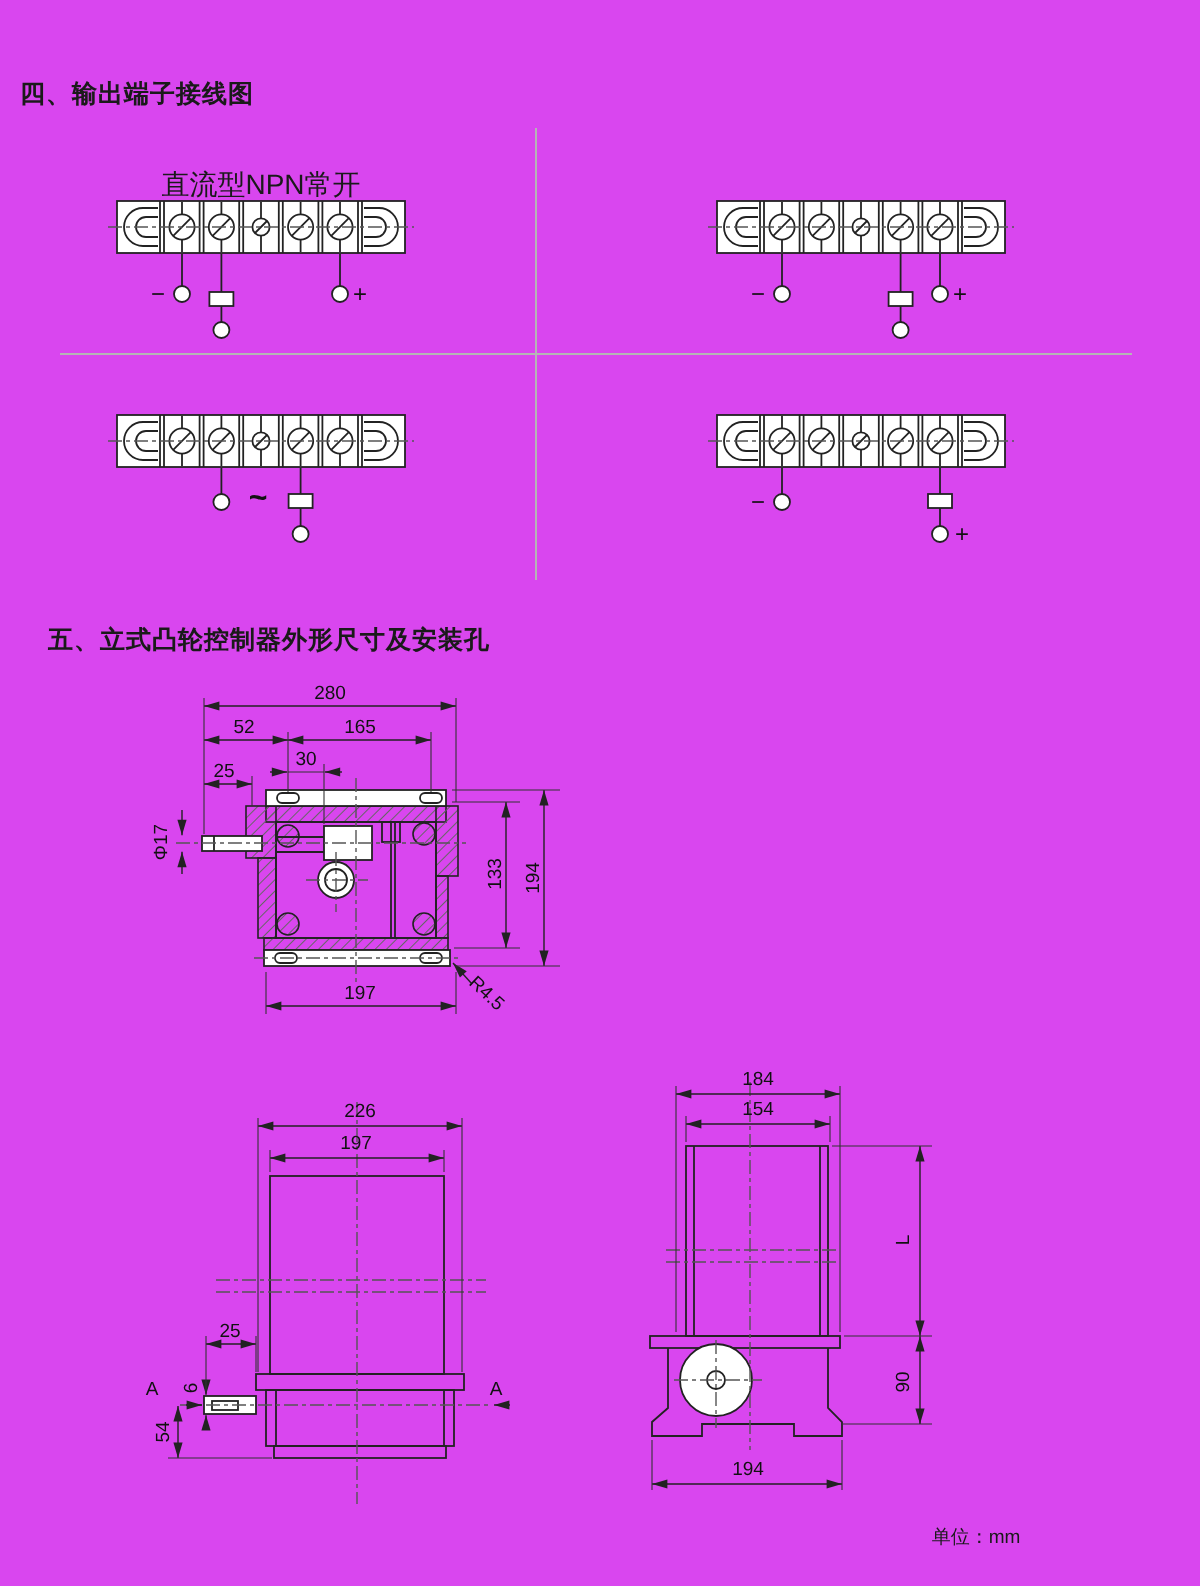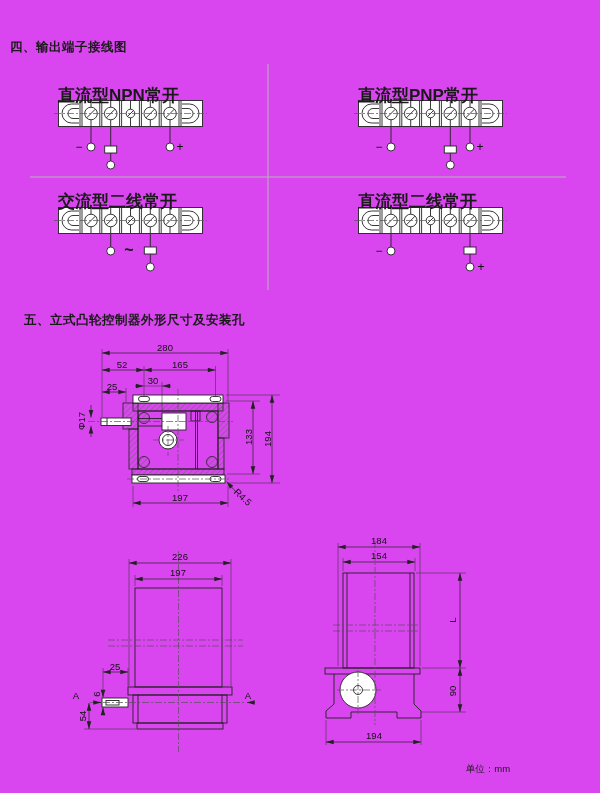--- a/index.html
+++ b/index.html
@@ -1,20 +1,20 @@
 <!DOCTYPE html>
 <html><head>
 <meta charset="utf-8">
 <style>
   html,body{margin:0;padding:0;background:#e8e8e8;}
   .page{position:relative;width:600px;height:793px;background:#d946ef;
         font-family:"Liberation Sans",sans-serif;color:#111;overflow:hidden;}
   svg{position:absolute;left:0;top:0;}
   .heading{position:absolute;font-weight:bold;font-size:12.5px;color:#1a1a1a;white-space:nowrap;letter-spacing:0.5px;}
-  .dtitle{position:absolute;width:145px;font-weight:bold;font-size:17px;color:#1a1a1a;white-space:nowrap;}
+  .dtitle{position:absolute;width:145px;text-align:center;font-weight:normal;font-size:14px;color:#1a1a1a;white-space:nowrap;}
   .lbl{position:absolute;font-size:9.5px;color:#111;white-space:nowrap;transform:translate(-50%,-50%);}
   .r90{transform:translate(-50%,-50%) rotate(-90deg);}
   .r45{transform:translate(-50%,-50%) rotate(43deg);}
   .sym{font-size:12px;}
   .tilde{font-size:16px;font-weight:bold;}
   .unit{position:absolute;font-size:9.5px;color:#1a1a1a;white-space:nowrap;transform:translate(-50%,-50%);}
   
   .ln{stroke:#222;stroke-width:0.9;fill:none;}
   .fw{fill:#fff;stroke:#222;stroke-width:0.9;}
   .hz{fill:url(#hz);stroke:#222;stroke-width:0.8;}
@@ -269,23 +269,20 @@
         <line x1="326" y1="720" x2="326" y2="745"></line>
         <line x1="421" y1="720" x2="421" y2="745"></line>
       </g>
     </g>
   </svg>
 
   <div class="heading" style="left:10px;top:39px">四、输出端子接线图</div>
   <div class="heading" style="left:24px;top:312px">五、立式凸轮控制器外形尺寸及安装孔</div>
 
   <div class="dtitle" style="left:58px;top:84px">直流型NPN常开</div>
-  <div class="dtitle" style="left:358px;top:84px">直流型PNP常开</div>
-  <div class="dtitle" style="left:58px;top:190px">交流型二线常开</div>
-  <div class="dtitle" style="left:358px;top:190px">直流型二线常开</div>
 
   <span class="lbl sym" style="left:79px;top:147px">−</span>
   <span class="lbl sym" style="left:180px;top:147px">+</span>
   <span class="lbl sym" style="left:379px;top:147px">−</span>
   <span class="lbl sym" style="left:480px;top:147px">+</span>
   <span class="lbl tilde" style="left:129px;top:250px">~</span>
   <span class="lbl sym" style="left:379px;top:251px">−</span>
   <span class="lbl sym" style="left:481px;top:267px">+</span>
 
   <span class="lbl" style="left:165px;top:347px">280</span>

